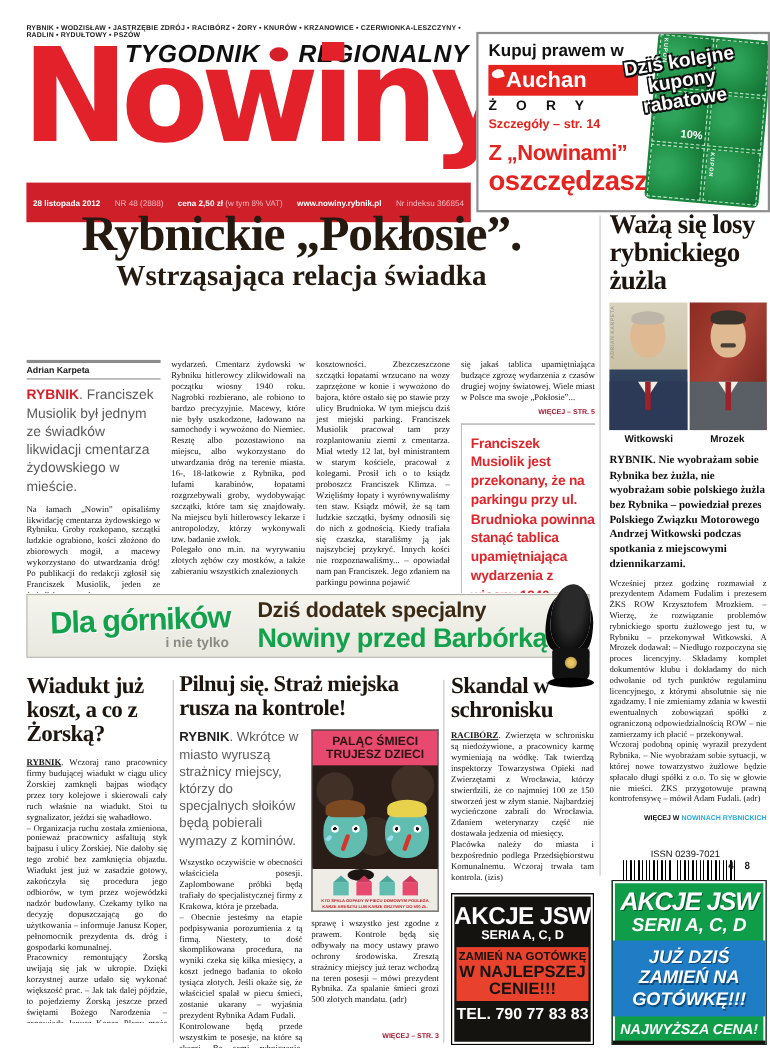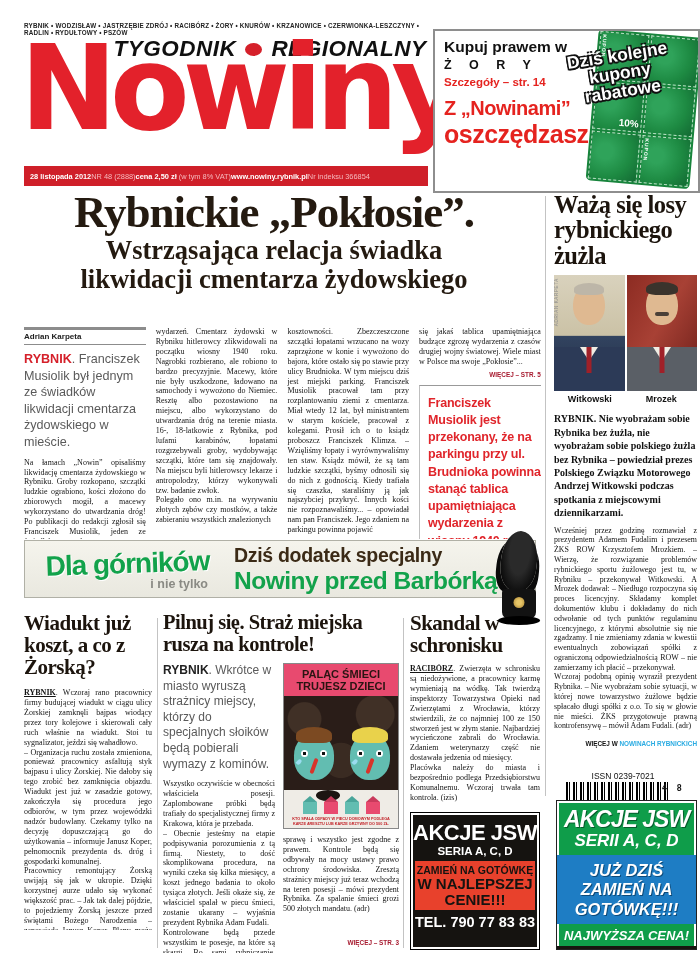--- a/index.html
+++ b/index.html
@@ -9,22 +9,22 @@
   .sans{font-family:"Liberation Sans",sans-serif;}
   .prewrap{white-space:pre-line;}
 
   
   .cities{left:24px;top:22px;width:400px;font:bold 6.3px "Liberation Sans",sans-serif;color:#222;letter-spacing:.2px;}
   .tagline{left:112px;top:36px;width:316px;display:flex;justify-content:center;align-items:center;gap:9px;
            font:italic 900 22.5px "Liberation Sans",sans-serif;color:#101010;letter-spacing:.5px;}
   .red-dot{width:17px;height:13px;border-radius:50%;background:#d5202a;display:inline-block;}
   .logo{left:20px;top:30px;width:412px;font:bold 116px "DejaVu Sans",sans-serif;color:#e3212b;
         letter-spacing:-7px;line-height:1;transform:scaleY(1.02);}
-  .redbar{left:24px;top:166px;width:404px;height:20px;background:#cf1f29;color:#fff;
-          display:flex;align-items:center;justify-content:flex-start;padding:0 6px;box-sizing:border-box;
+  .redbar{left:24px;top:166px;width:404px;height:36px;background:#cf1f29;color:#fff;
+          display:flex;align-items:center;justify-content:space-between;padding:0 6px;box-sizing:border-box;
           font:7.4px "Liberation Sans",sans-serif;}
   .redbar b{font-weight:bold;}
   .redbar .soft{color:#f6b9bd;}
 
   
   .ad-auchan{left:433px;top:29px;width:263px;height:160px;border:2px solid #8e8e8e;background:#fff;overflow:hidden;}
   .ad-left{position:absolute;left:9px;top:7px;width:150px;}
   .ad-intro{font:900 15.5px "Liberation Sans",sans-serif;color:#111;}
   .auchan-box{margin-top:3px;width:116px;background:#e5231f;color:#fff;position:relative;
               font:bold 20px "Liberation Sans",sans-serif;padding:3px 4px 2px 16px;}
@@ -196,20 +196,24 @@
     <b>28 listopada 2012</b>
     <span class="soft">NR 48 (2888)</span>
     <span><b>cena 2,50 zł</b> <span class="soft">(w tym 8% VAT)</span></span>
     <b>www.nowiny.rybnik.pl</b>
     <span class="soft">Nr indeksu 366854</span>
   </div>
 
   <div class="abs ad-auchan">
     <div class="ad-left">
       <div class="ad-intro">Kupuj prawem w</div>
+      <div class="auchan-box">
+        <span class="auchan-bird"></span>
+        <span>Auchan</span>
+      </div>
       <div class="ad-city">Ż O R Y</div>
       <div class="ad-details">Szczegóły –  str. 14</div>
       <div class="ad-slogan1">Z „Nowinami”</div>
       <div class="ad-slogan2">oszczędzasz!</div>
     </div>
     <div class="coupons">
       <div class="coupon">
           <span class="kup">KUPON</span>
         </div>
       <div class="coupon"></div>
@@ -223,21 +227,20 @@
         </div>
     </div>
     <div class="ribbon prewrap">Dziś kolejne
 kupony
 rabatowe</div>
   </div>
 
   <div class="abs headline-wrap">
     <div class="h1">Rybnickie „Pokłosie”.</div>
     <div class="sub">Wstrząsająca relacja świadka</div>
-    <div class="sub">likwidacji cmentarza żydowskiego</div>
   </div>
 
   <div class="abs vline" style="left:545px;top:196px;height:600px;"></div>
 
   <div class="abs speedway">
     <div class="sp-h">Ważą się losy rybnickiego żużla</div>
     <div class="sp-photos">
       <div class="photo ph1">
         <span class="credit">ADRIAN KARPETA</span>
         <div class="head">

